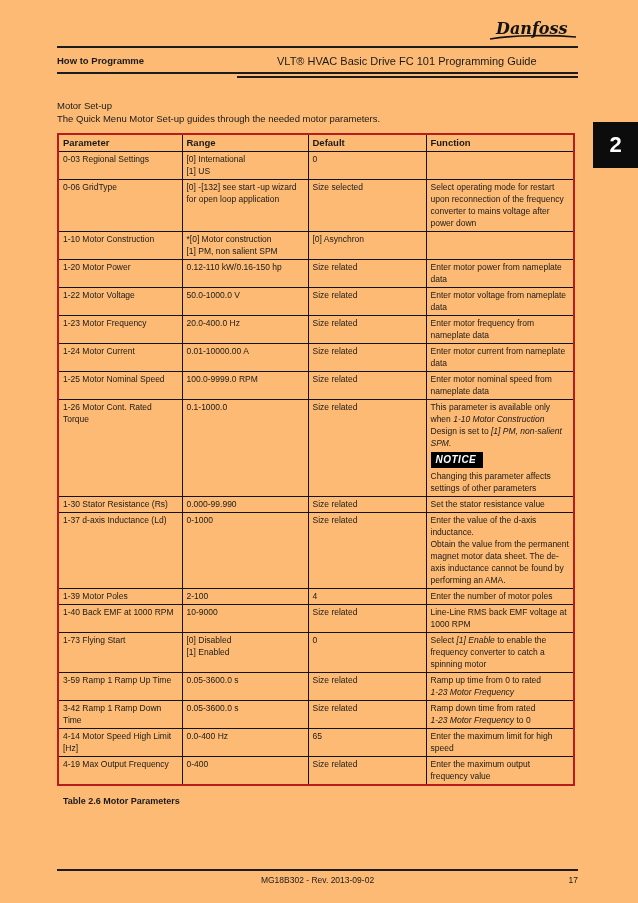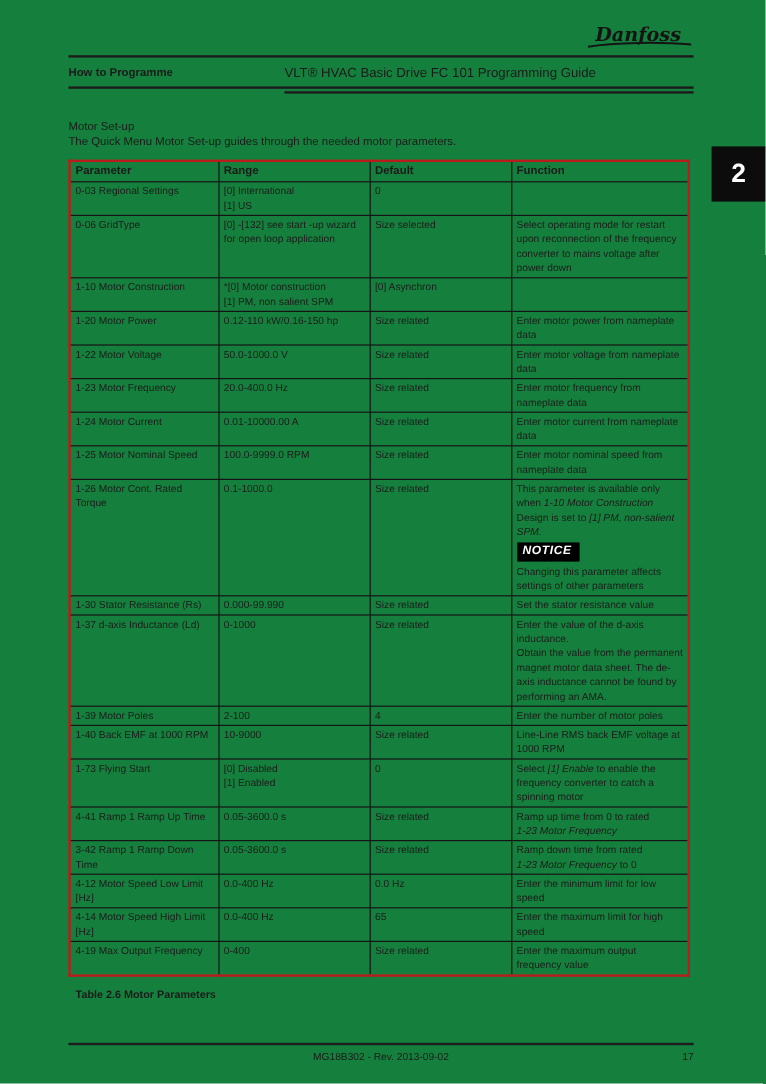--- a/index.html
+++ b/index.html
@@ -1,31 +1,31 @@
 <!DOCTYPE html>
 <html><head>
 <meta charset="utf-8">
 <style>
   * { margin:0; padding:0; box-sizing:border-box; }
   html,body { background:#e8e8e8; }
   .page {
     position:relative;
     width:638px; height:903px;
-    background:#15803d;
+    background:#fdba74;
     font-family:"Liberation Sans", sans-serif;
     color:#1a1a1a;
     overflow:hidden;
     margin:0 auto;
   }
   .content { position:absolute; left:57px; top:0; width:521px; }
 
   
   .logo-wrap { height:46px; padding-top:16px; text-align:right; }
   .rule { height:2px; background:#1c1c1c; }
-  .header-row { display:flex; align-items:flex-start; margin-top:7px; margin-bottom:5px; }
+  .header-row { display:flex; align-items:flex-start; margin-top:7px; margin-bottom:5px;gap:40px; }
   .header-left { flex:0 0 180px; font-size:9.5px; font-weight:bold; }
   .header-center { flex:1; font-size:11px; font-weight:normal; }
   .rule-accent { height:2px; background:#1c1c1c; margin-left:180px; margin-top:2px; width:341px; }
 
   
   .chapter-tab {
     position:absolute; right:0; top:122px; width:45px; height:46px;
     background:#0c0c0c; color:#fff;
     display:flex; align-items:center; justify-content:center;
     font-size:22px; font-weight:bold;
@@ -198,36 +198,30 @@
     <td>Size related</td>
     <td><span>Line-Line RMS back EMF voltage at 1000 RPM</span></td>
   </tr>
           <tr>
     <td>1-73 Flying Start</td>
     <td><span>[0] Disabled</span><br><span>[1] Enabled</span></td>
     <td>0</td>
     <td><span>Select </span><span class="it">[1] Enable</span><span> to enable the frequency converter to catch a spinning motor</span></td>
   </tr>
           <tr>
-    <td>4-41 Ramp 1 Ramp Up Time</td>
+    <td>3-59 Ramp 1 Ramp Up Time</td>
     <td><span>0.05-3600.0 s</span></td>
     <td>Size related</td>
     <td><span>Ramp up time from 0 to rated</span><br><span class="it">1-23 Motor Frequency</span></td>
   </tr>
           <tr>
     <td>3-42 Ramp 1 Ramp Down Time</td>
     <td><span>0.05-3600.0 s</span></td>
     <td>Size related</td>
     <td><span>Ramp down time from rated</span><br><span class="it">1-23 Motor Frequency</span><span> to 0</span></td>
-  </tr>
-          <tr>
-    <td>4-12 Motor Speed Low Limit [Hz]</td>
-    <td><span>0.0-400 Hz</span></td>
-    <td>0.0 Hz</td>
-    <td><span>Enter the minimum limit for low speed</span></td>
   </tr>
           <tr>
     <td>4-14 Motor Speed High Limit [Hz]</td>
     <td><span>0.0-400 Hz</span></td>
     <td>65</td>
     <td><span>Enter the maximum limit for high speed</span></td>
   </tr>
           <tr>
     <td>4-19 Max Output Frequency</td>
     <td><span>0-400</span></td>

